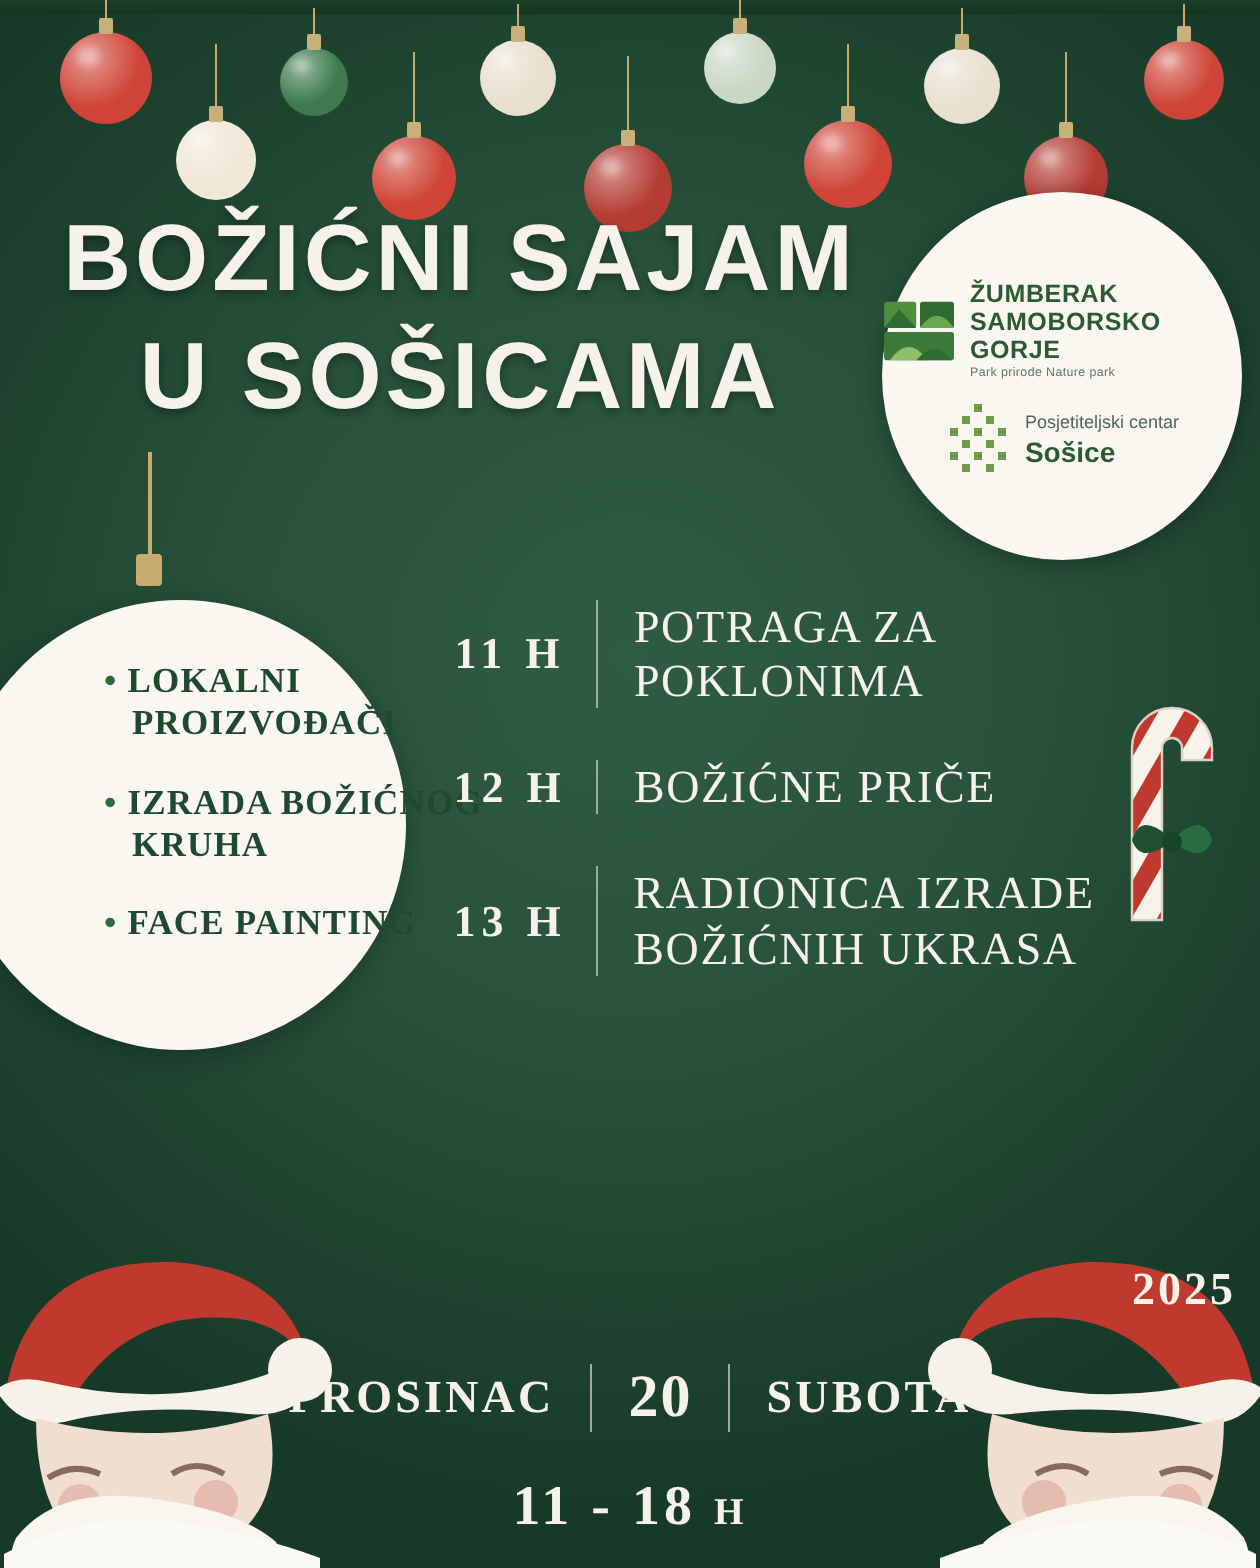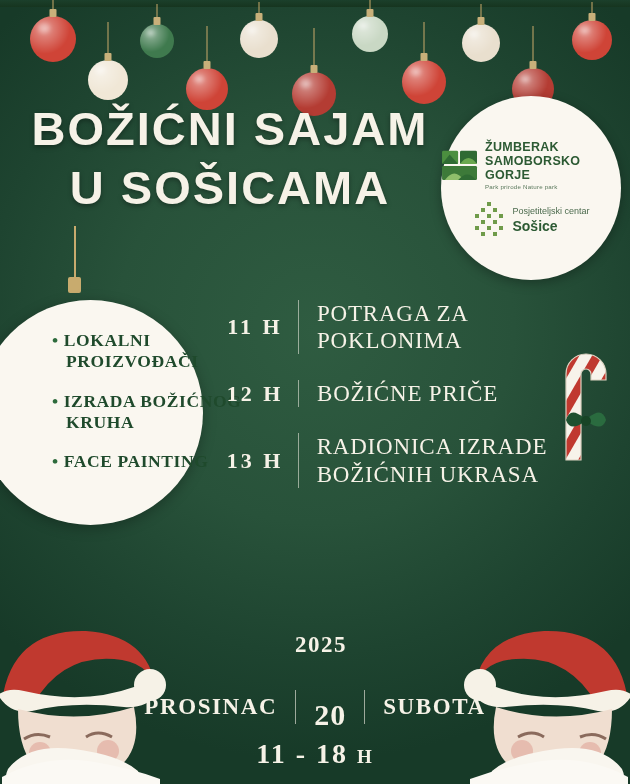--- a/index.html
+++ b/index.html
@@ -239,21 +239,21 @@
     height: 215px;
   }
   .santa.left { left: -6px; }
   .santa.right { right: -6px; }
 
   
   .year {
     position: absolute;
     top: 632px;
     left: 0; right: 12px;
-    text-align: center;
+    text-align: right;
     font-family: "Liberation Serif", serif;
     font-weight: bold;
     font-size: 23px;
     letter-spacing: 1.5px;
     color: #f6f2e7;
     padding-left: 24px;
   }
   .dateline {
     position: absolute;
     top: 682px;
@@ -264,21 +264,21 @@
     gap: 0;
   }
   .dl-cell {
     font-family: "Liberation Serif", serif;
     font-weight: bold;
     color: #f6f2e7;
     padding: 0 18px;
     letter-spacing: 1.6px;
   }
   .dl-month { font-size: 23px; }
-  .dl-day { font-size: 30px; letter-spacing: 1px; margin-top: 16px; }
+  .dl-day { font-size: 30px; letter-spacing: 1px; }
   .dl-dow { font-size: 23px; }
   .dl-sep {
     width: 1px;
     height: 34px;
     background: rgba(246,242,231,0.6);
   }
   .hours {
     position: absolute;
     top: 738px;
     left: 0; right: 0;

